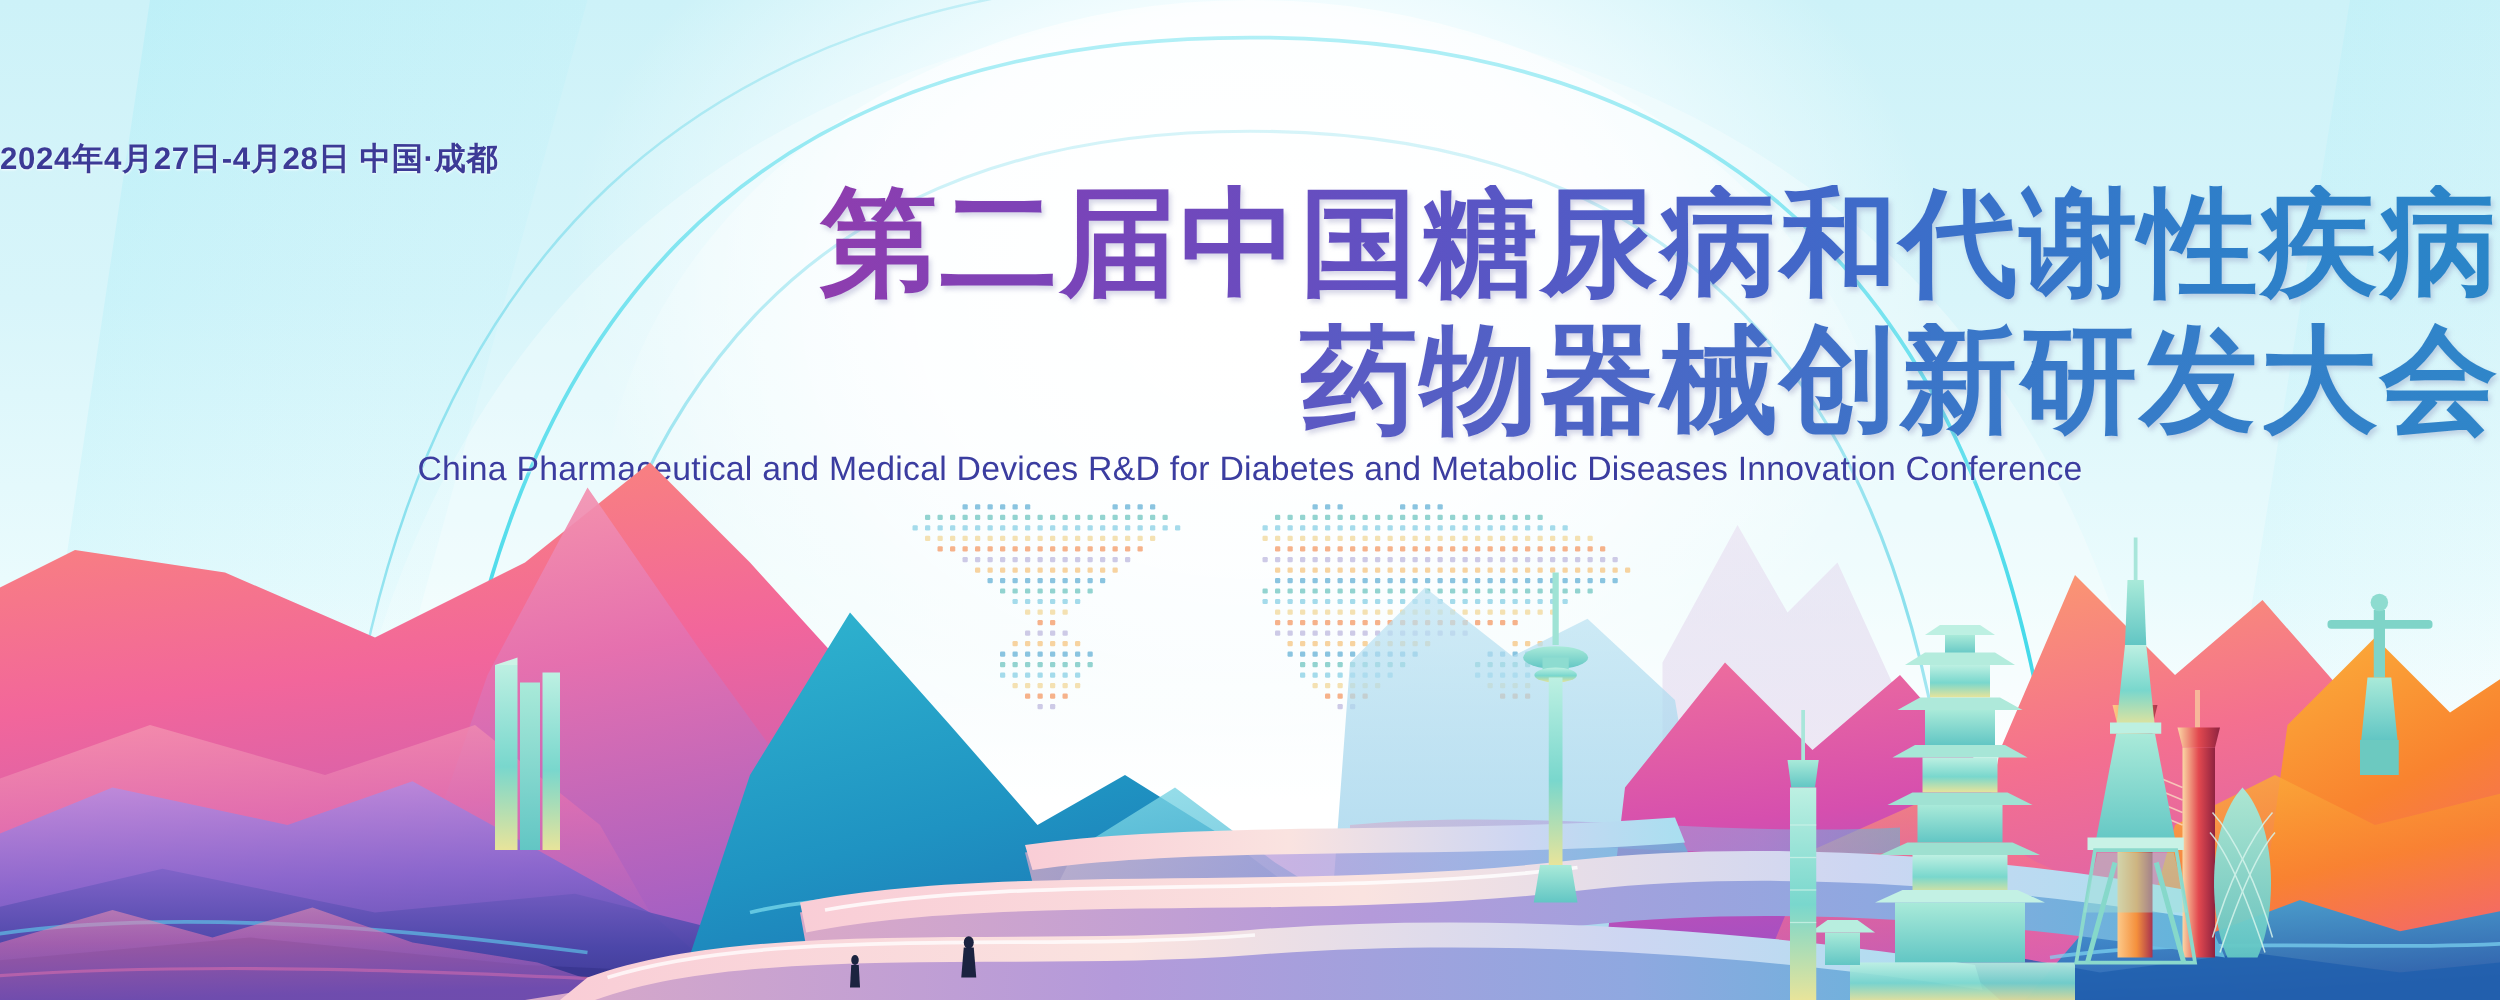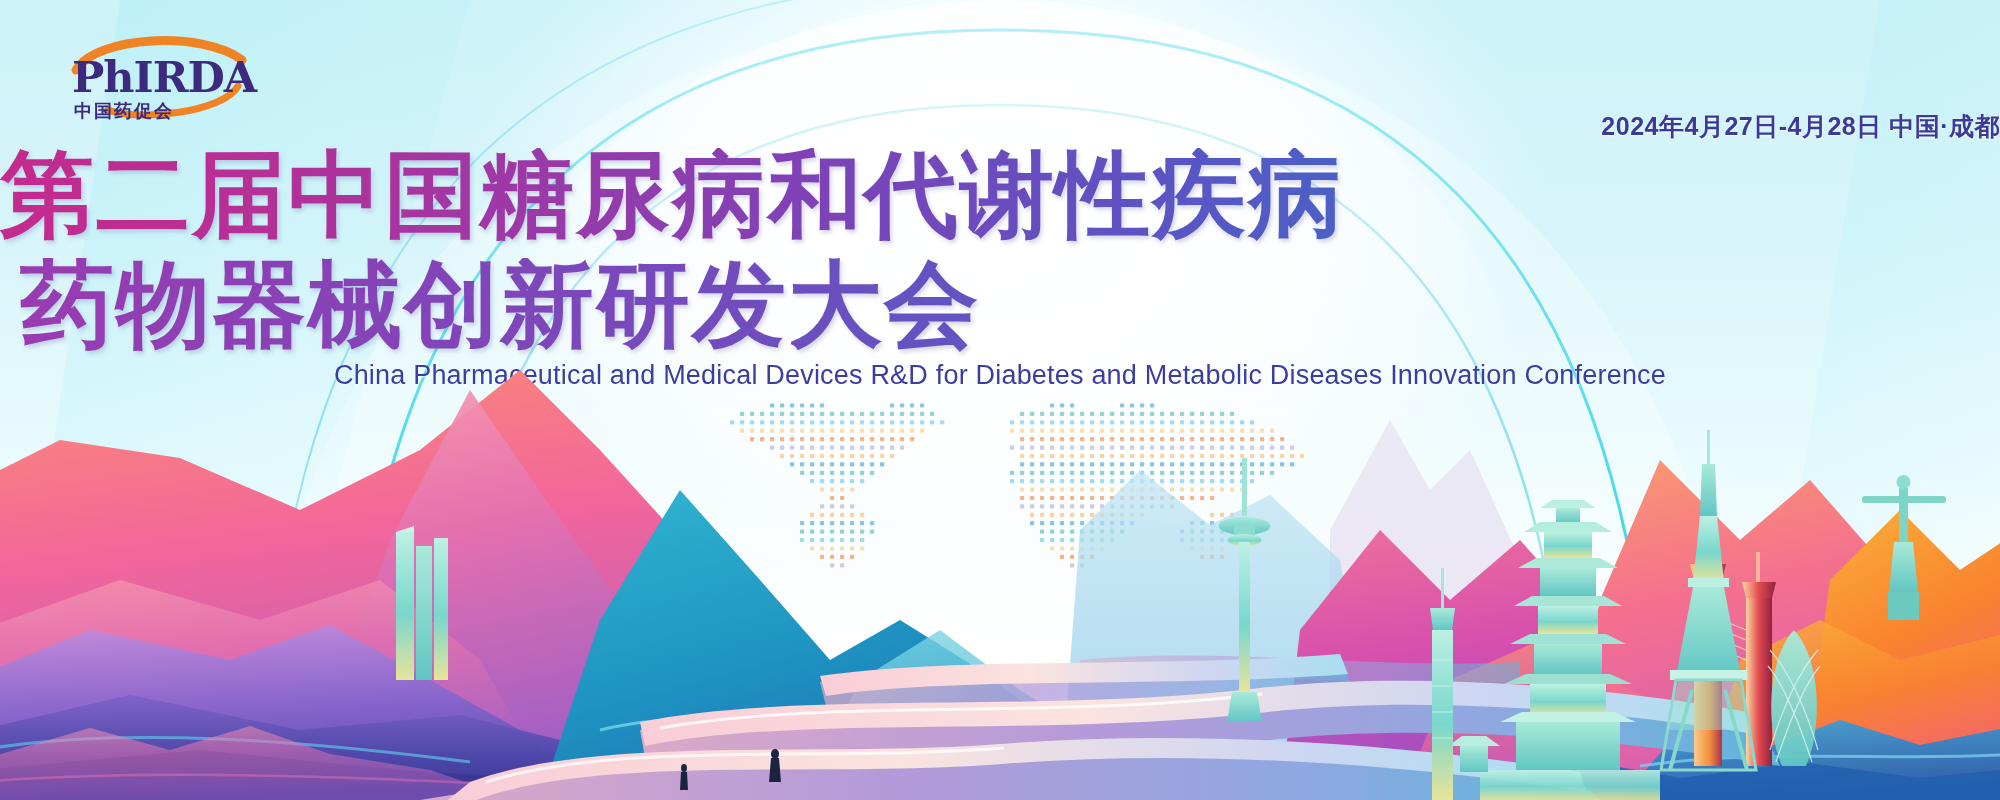--- a/index.html
+++ b/index.html
@@ -24,26 +24,26 @@
     font-weight:700;font-size:43px;letter-spacing:-1px;
     color:#3b2a7d;line-height:1;
   }
   .logo-cn{
     position:absolute;left:22px;top:76px;
     font-size:18px;font-weight:700;color:#3b2a7d;letter-spacing:2px;line-height:1;
   }
 
   
   #date-line{
-    position:absolute;left:0;right:0;top:110px;text-align:right;
+    position:absolute;left:0;right:0;top:110px;text-align:left;
     font-size:25px;font-weight:700;color:#3c3a96;letter-spacing:.5px;
     text-shadow:0 1px 2px rgba(255,255,255,.9);
   }
   .title-line{
-    position:absolute;left:0;right:0;text-align:left;
+    position:absolute;left:0;right:0;text-align:right;
     font-weight:900;line-height:1;white-space:nowrap;
     font-family:"DejaVu Sans","Liberation Sans",sans-serif;
     letter-spacing:2px;
     -webkit-background-clip:text;background-clip:text;color:transparent;
     filter:drop-shadow(2px 3px 2px rgba(110,110,170,.28));
   }
   #title-1{
     top:148px;font-size:94px;
     background-image:linear-gradient(94deg,#c42a8e 0%,#bb2e93 10%,#9b39a8 27%,#7b43b8 42%,#5b54c4 58%,#3f6ac9 74%,#2f7ec9 88%,#2a86c8 100%);
   }
@@ -94,28 +94,20 @@
     <path d="M250 800 Q300 60 1000 0 Q1700 60 1750 800 Z" fill="#ffffff" opacity=".30"></path>
 
     <path d="M345 800 C 360 210, 640 30, 1000 30 C 1360 30, 1640 210, 1655 800" fill="none" stroke="url(#arcFade)" stroke-width="3"></path>
     <path d="M430 800 C 445 265, 690 105, 1000 105 C 1310 105, 1555 265, 1570 800" fill="none" stroke="url(#arcFade2)" stroke-width="2.5"></path>
     <path d="M262 800 C 276 160, 600 -20, 1000 -20" fill="none" stroke="url(#arcFade2)" stroke-width="2"></path>
 
     <path d="M120 0 L 470 0 L 250 800 L 0 800 Z" fill="url(#sideGlowL)" opacity=".45"></path>
     <path d="M1880 0 L 2000 0 L 2000 800 L 1750 800 Z" fill="url(#sideGlowL)" opacity=".35"></path>
   </svg>
 
-  <div id="logo">
-    <svg viewBox="0 0 210 96" width="210" height="96" style="position:absolute;left:0;top:0;">
-      <path d="M24 44 C 44 10, 150 4, 190 34" fill="none" stroke="#f08323" stroke-width="9" stroke-linecap="round"></path>
-      <path d="M186 60 C 172 86, 86 96, 56 84" fill="none" stroke="#f08323" stroke-width="7" stroke-linecap="round"></path>
-    </svg>
-    <div class="logo-word">PhIRDA</div>
-    <div class="logo-cn">中国药促会</div>
-  </div>
 
   <div id="date-line">2024年4月27日-4月28日 中国·成都</div>
   <div id="title-1" class="title-line">第二届中国糖尿病和代谢性疾病</div>
   <div id="title-2" class="title-line">药物器械创新研发大会</div>
   <div id="subtitle-en">China Pharmaceutical and Medical Devices R&amp;D for Diabetes and Metabolic Diseases Innovation Conference</div>
 
   <svg id="worldmap" viewBox="0 0 640 185">
       <rect x="80.0" y="8.4" width="4.2" height="4.2" rx="1" fill="#6fb6d8" opacity="0.85"></rect>
       <rect x="90.0" y="8.4" width="4.2" height="4.2" rx="1" fill="#6fb6d8" opacity="0.85"></rect>
       <rect x="100.0" y="8.4" width="4.2" height="4.2" rx="1" fill="#6fb6d8" opacity="0.85"></rect>

